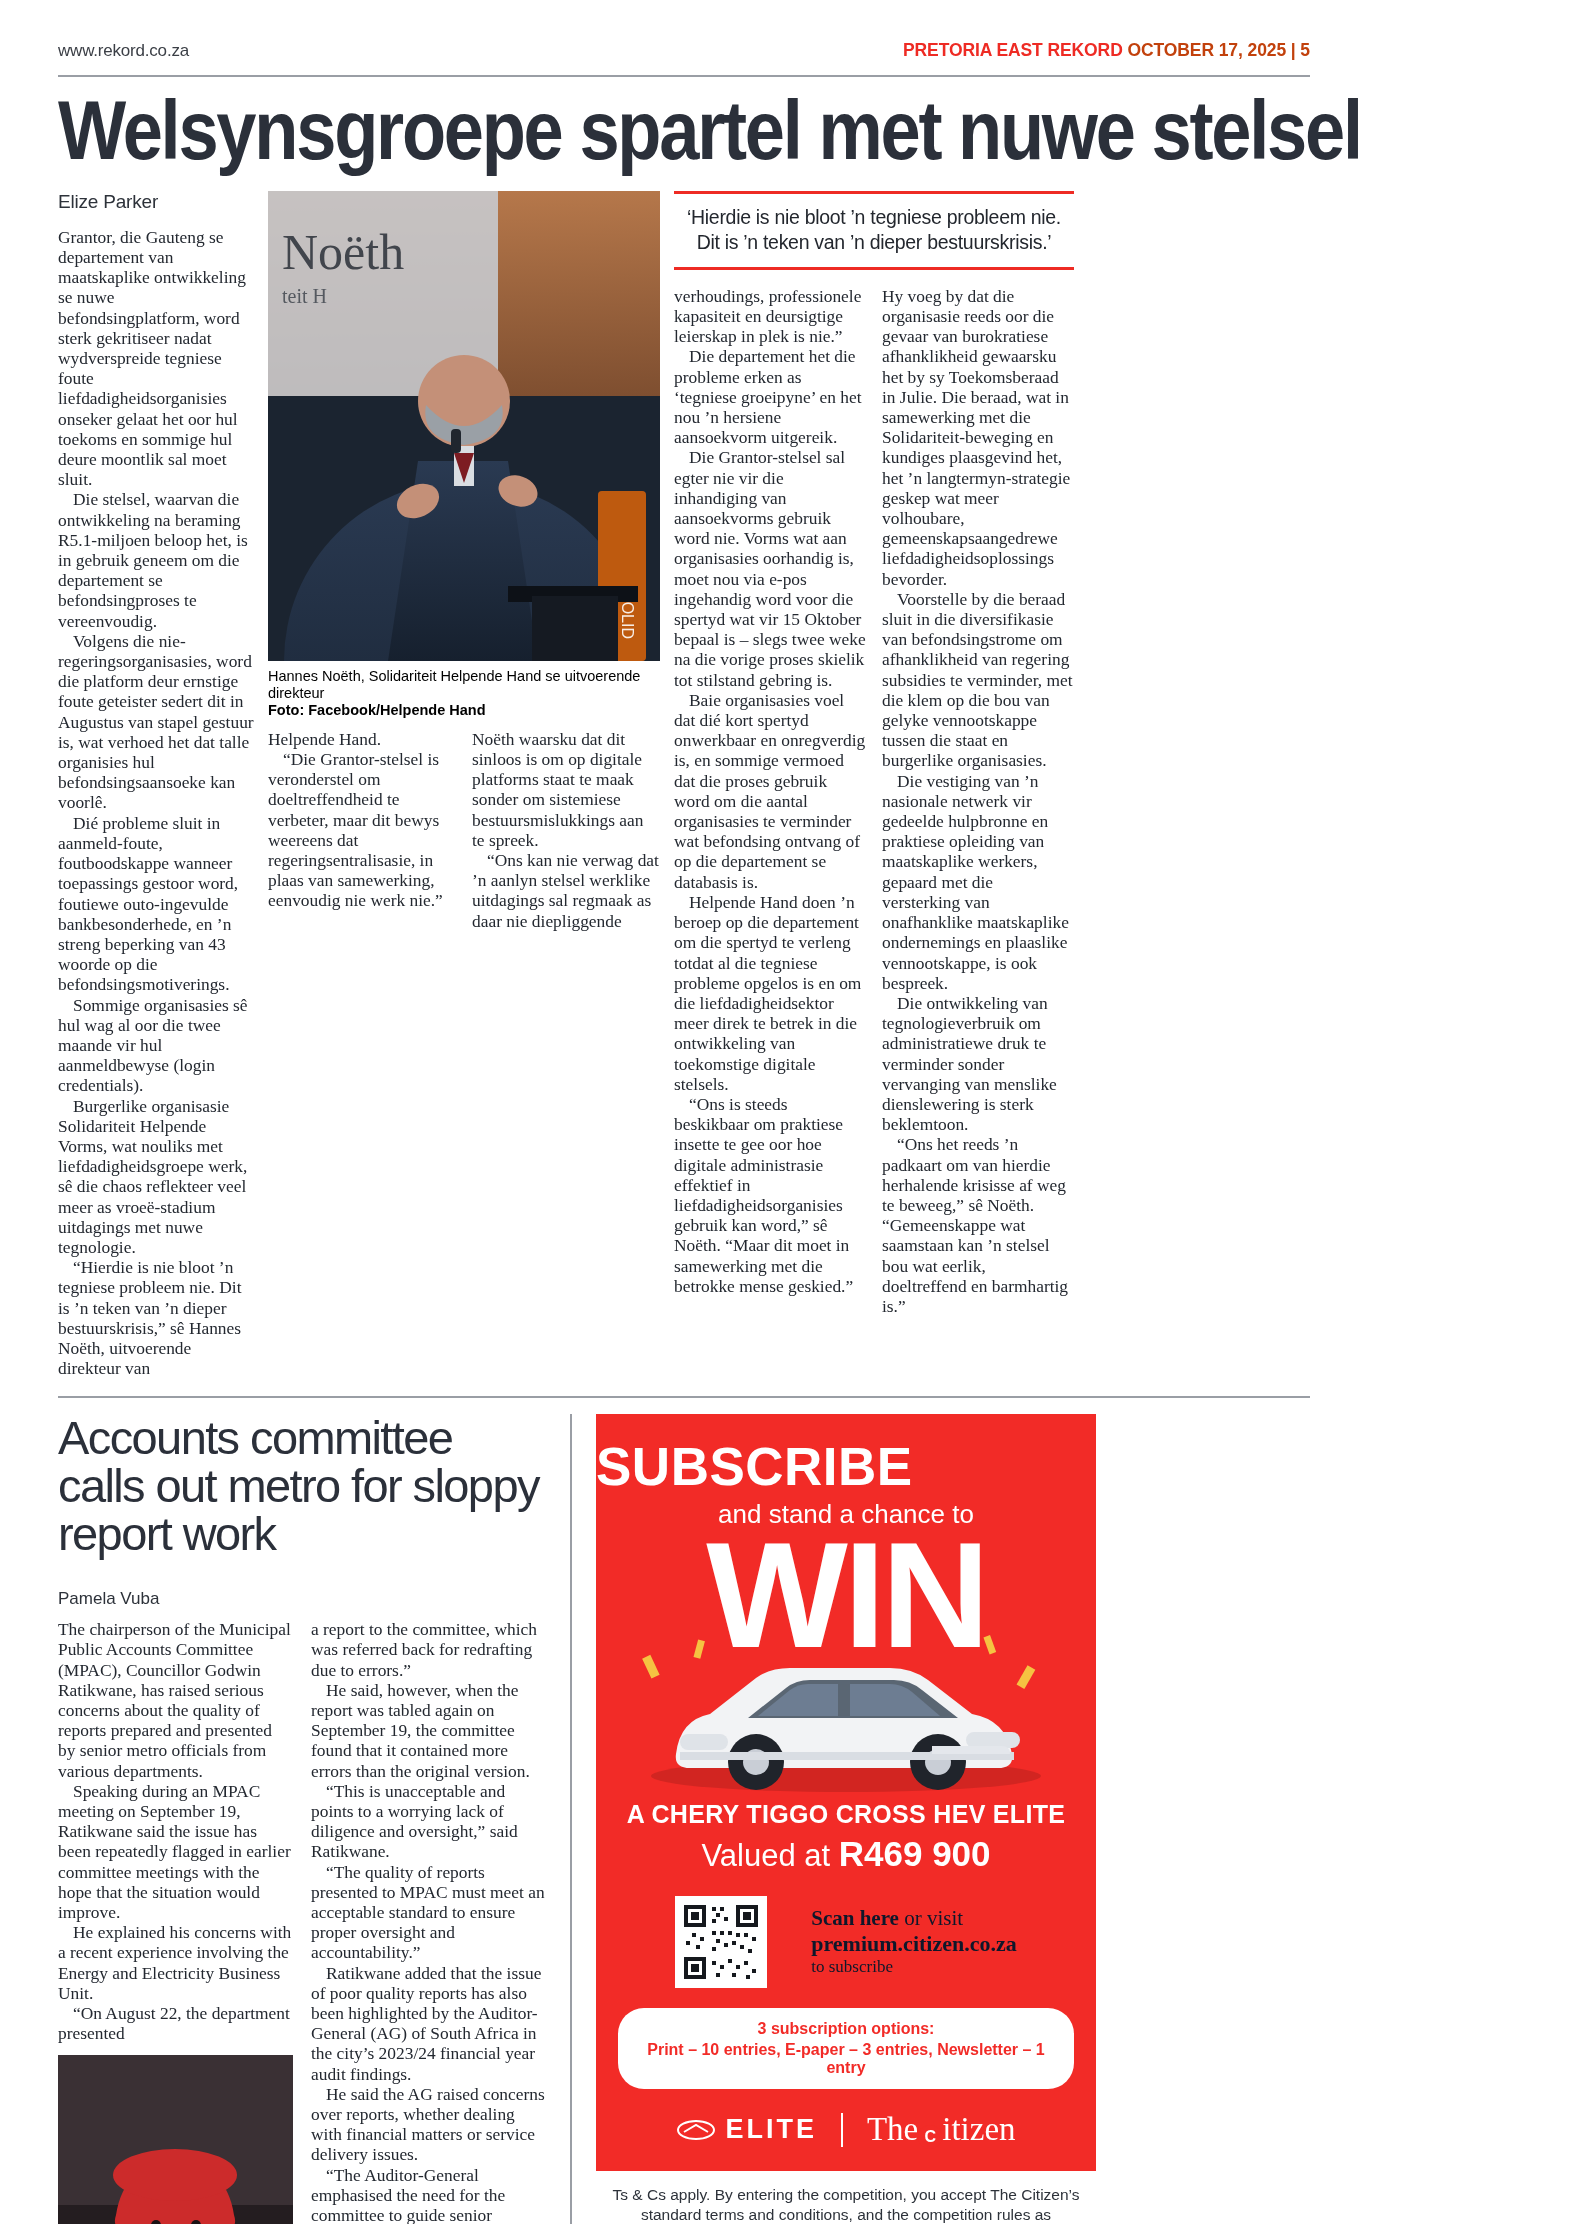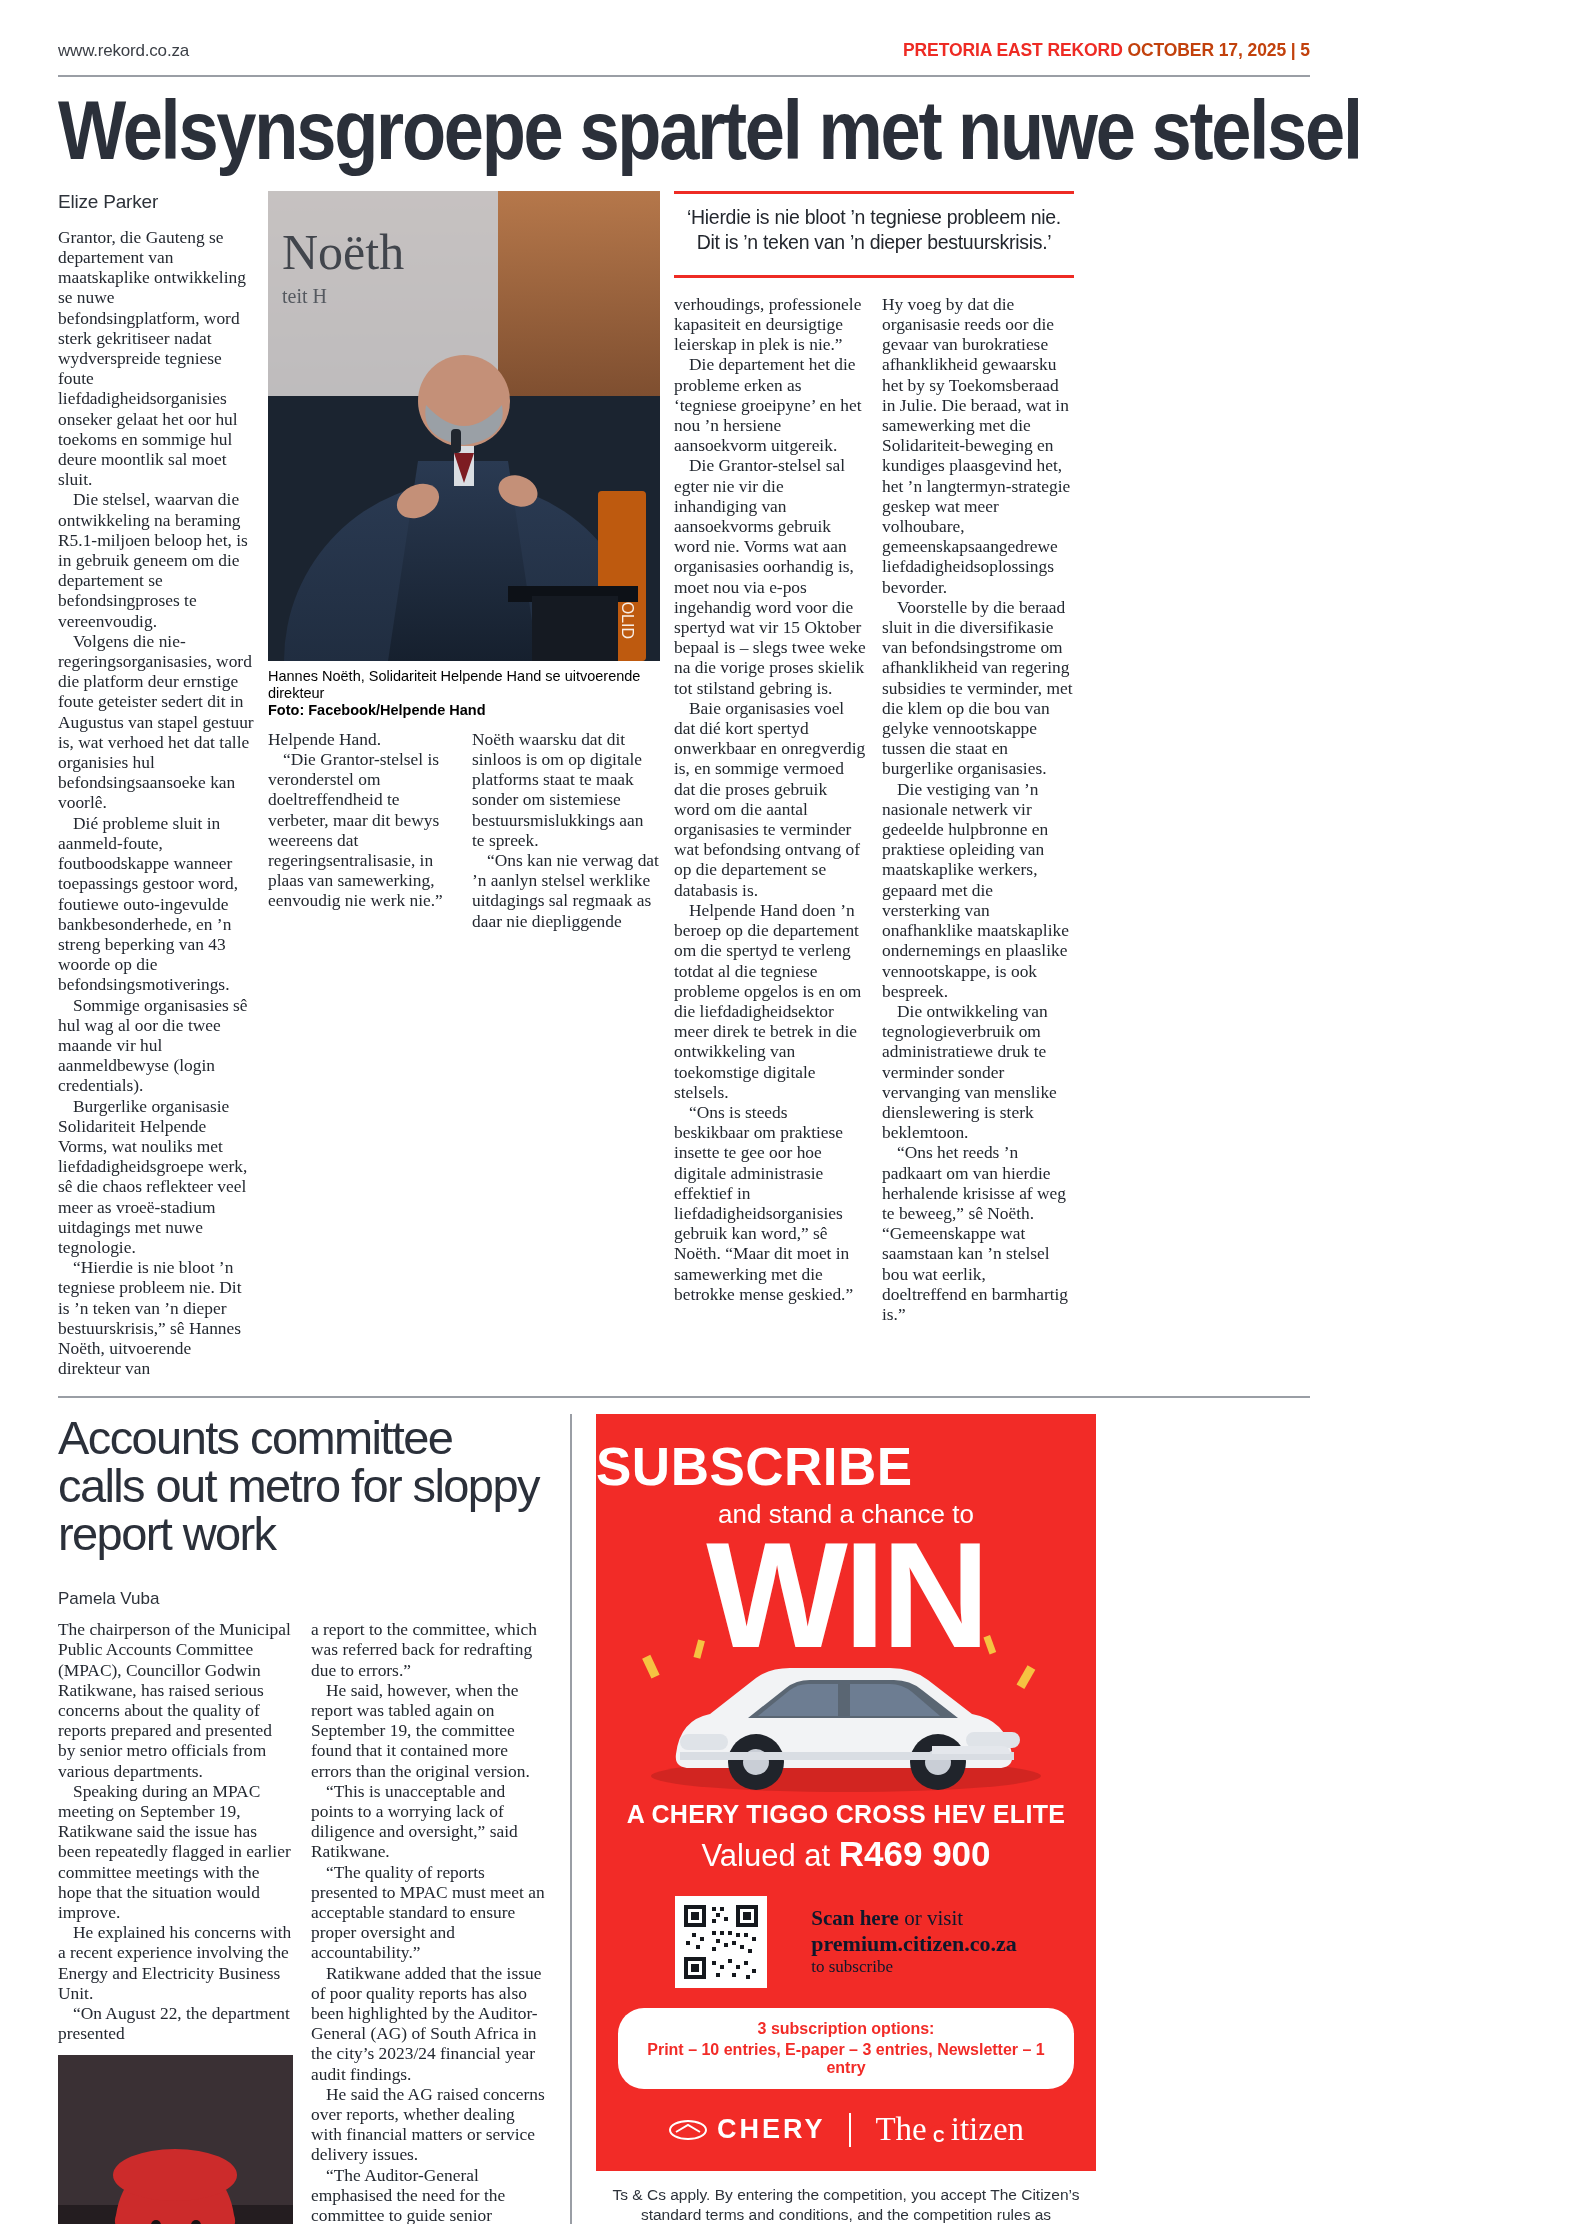--- a/index.html
+++ b/index.html
@@ -51,21 +51,21 @@
 
   
   .photo1 { width:392px; height:470px; position:relative; overflow:hidden;
             background:#0f1622; }
   .cap { font-family:"Liberation Sans", sans-serif; font-size:14.5px; line-height:17px;
          color:#000000; margin-top:7px; }
   .cap b { font-weight:bold; }
 
   
   .pullq { border-top:3px solid #ee2b24; border-bottom:3px solid #ee2b24;
-           padding:11px 4px 20px 4px; }
+           padding:11px 4px 12px 4px; }
   .pullq p { font-family:"Liberation Sans", sans-serif; font-size:19.5px; line-height:25px;
              text-align:center; color:#23272e; letter-spacing:-0.3px;}
 
   .twocol { display:flex; gap:16px; margin-top:16px; }
   .twocol > div { width:192px; flex:0 0 192px; }
 
   
   .midcols { display:flex; gap:16px; margin-top:10px; }
   .midcols > div { width:188px; flex:0 0 188px; }
 
@@ -391,21 +391,21 @@
           <div class="opt-t">3 subscription options:</div>
           <div class="opt-l">Print – 10 entries,  E-paper – 3 entries,  Newsletter – 1 entry</div>
         </div>
 
         <div class="brandrow">
           <div class="chery">
             <svg width="40" height="22" viewBox="0 0 40 22">
               <ellipse cx="20" cy="11" rx="18" ry="9" fill="none" stroke="#fff" stroke-width="2"></ellipse>
               <path d="M8 13 l12 -7 l12 7" fill="none" stroke="#fff" stroke-width="2"></path>
             </svg>
-            <span>CHERY</span>
+            <span>ELITE</span>
           </div>
           <div class="brand-sep"></div>
           <div class="citizen">
             <span class="the">The</span><span class="cz-o">C</span><span>itizen</span>
           </div>
         </div>
       </div>
 
       <div class="terms">Ts &amp; Cs apply. By entering the competition, you accept The Citizen’s standard terms and conditions, and the competition rules as published on www.citizen.co.za. Random selection of winners. Competition runs from 1 September to 23 November 2025.  Customer care: 010 976 4262 or 010 976 4147</div>
     </div>

